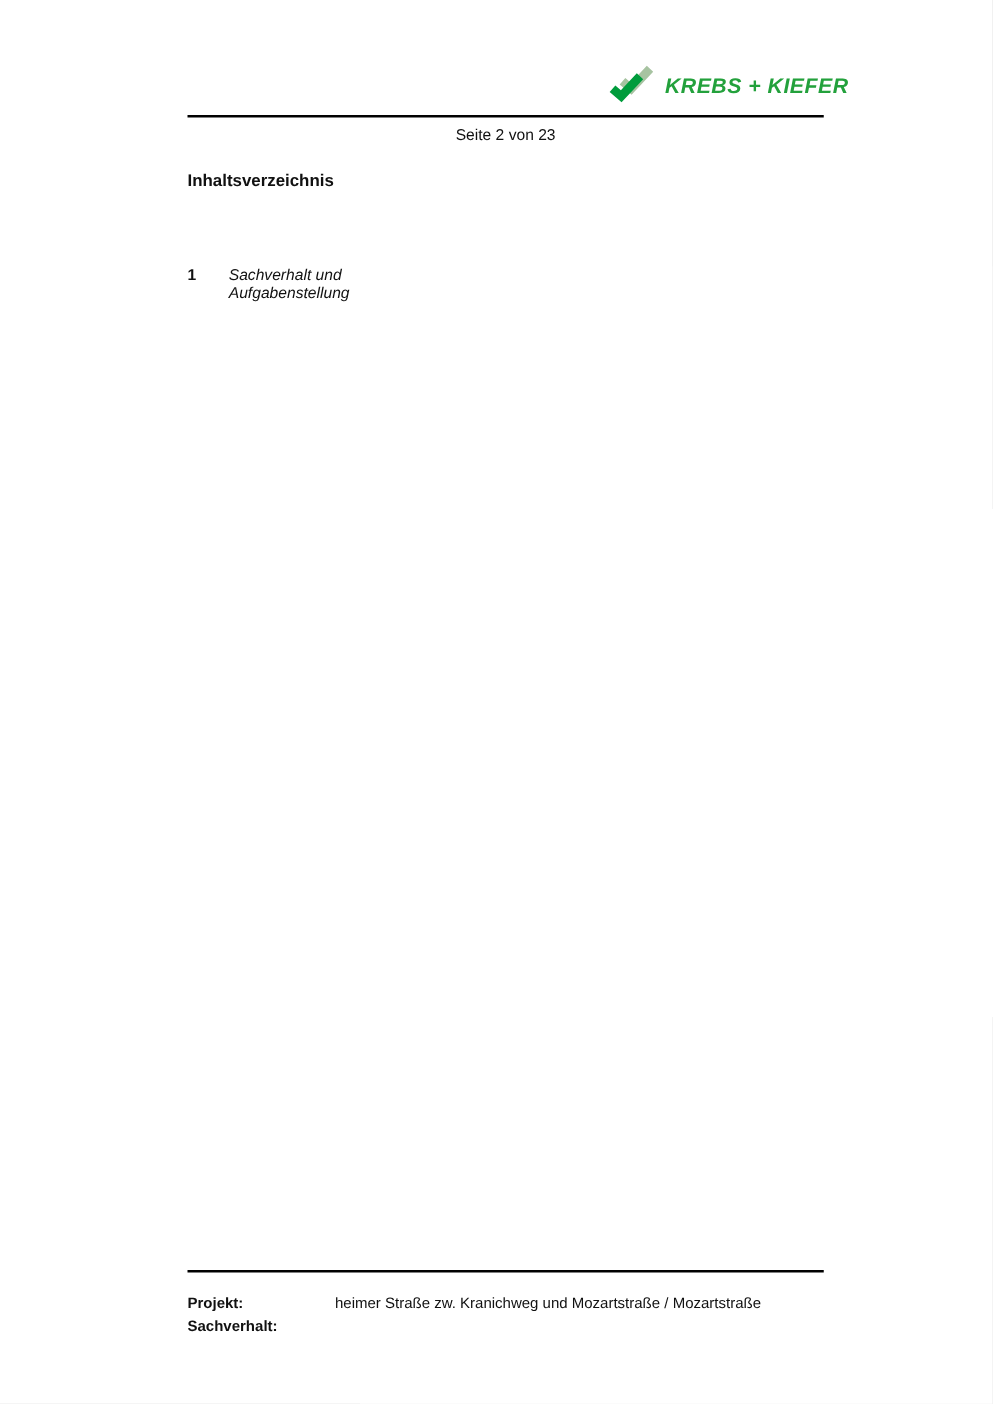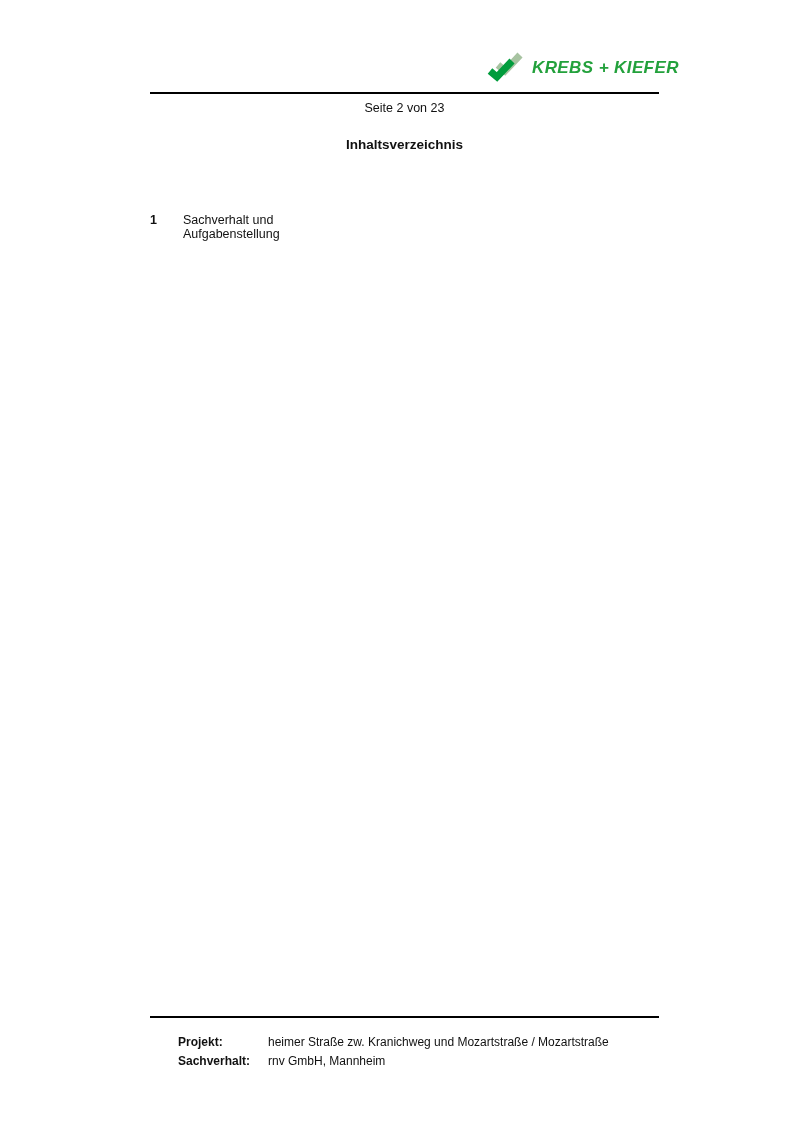--- a/index.html
+++ b/index.html
@@ -23,36 +23,36 @@
   .logo-mark{flex:0 0 auto;}
   .logo-text{
     font-size:17px;font-weight:bold;color:#23a13c;
     letter-spacing:0.4px;white-space:nowrap;font-style:italic;
   }
   .rule{position:absolute;left:150px;width:509px;height:2px;background:#000;}
   .rule-header{top:92px;}
   .rule-footer{top:1016px;}
   .doc-title{
     position:absolute;left:150px;top:137px;width:509px;
-    text-align:center;font-size:13.5px;font-weight:bold;
+    font-size:13.5px;font-weight:bold;
   }
   .toc{position:absolute;left:150px;top:213px;width:509px;}
   .toc-row{display:flex;align-items:baseline;font-size:12.5px;line-height:14px;}
   .toc-row .num{font-weight:bold;flex:0 0 auto;}
-  .toc-row .label{flex:1 1 auto;}
+  .toc-row .label{flex:1 1 auto;font-style:italic;}
   .toc-row .page{flex:0 0 auto;margin-left:8px;text-align:right;}
   .lvl1{margin-top:20px;}
   .lvl1 .num{width:33px;}
   .toc-row:first-child{margin-top:0;}
   .footer{
     position:absolute;left:150px;top:1033px;width:509px;
     display:grid;grid-template-columns:118px 1fr;
     font-size:12px;line-height:19px;column-gap:0;
   }
-  .footer .flabel{font-weight:bold;margin-left:28px;}
+  .footer .flabel{font-weight:bold;}
   .footer .fvalue div{white-space:nowrap;}
 </style>
 </head>
 <body>
 
 <div class="page">
 
   <div class="page-indicator">Seite 2 von 23</div>
 
   <div class="logo">
@@ -78,18 +78,15 @@
     </div>
 
   <div class="rule rule-footer"></div>
 
   <div class="footer">
     <div class="flabel">Projekt:</div>
     <div class="fvalue">
       <div>heimer Straße zw. Kranichweg und Mozartstraße / Mozartstraße</div>
     </div>
     <div class="flabel">Sachverhalt:</div>
-    <div class="fvalue">
-      <div>rnv GmbH, Mannheim</div>
-    </div>
   </div>
 
 </div>
 
 </body></html>

